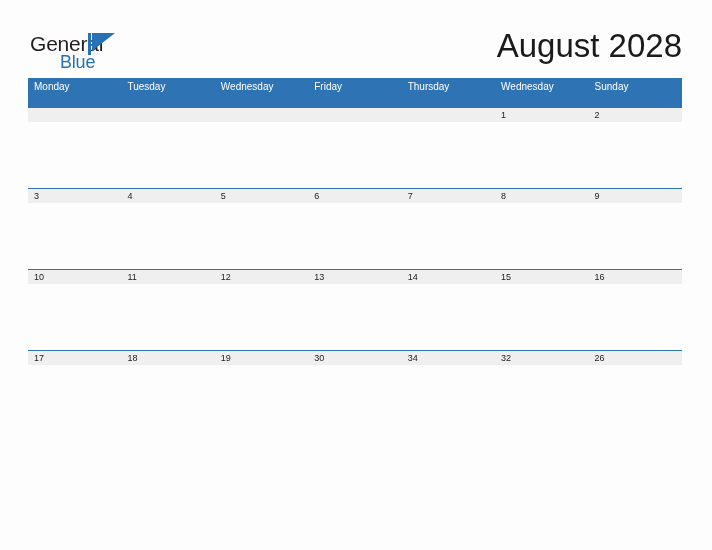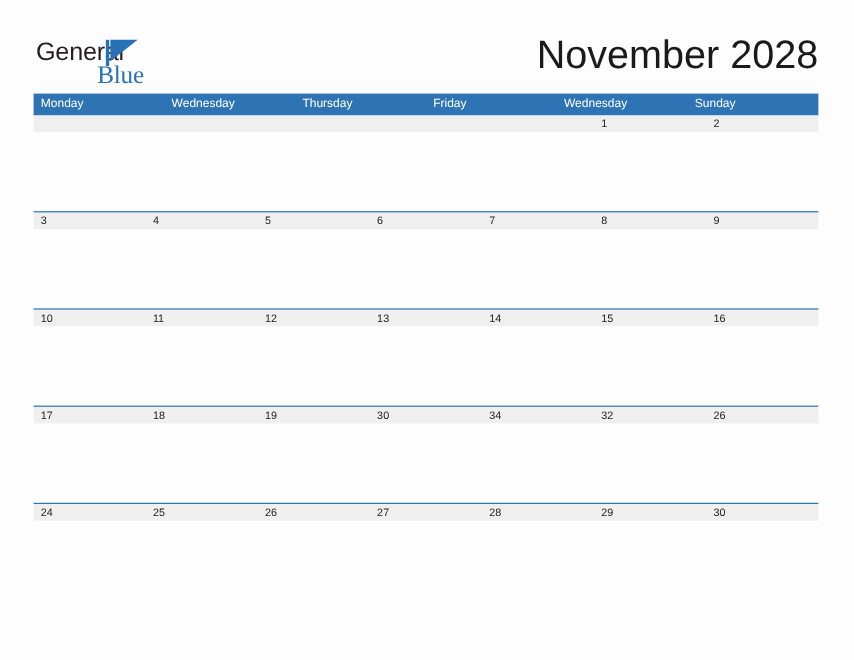--- a/index.html
+++ b/index.html
@@ -38,26 +38,25 @@
     font-size: 21px;
     color: #231f20;
     letter-spacing: -0.2px;
     line-height: 21px;
     font-family: "Liberation Sans", sans-serif;
   }
   #brand-logo .logo-word-blue {
     position: absolute;
     left: 30px;
     top: 19px;
-    font-size: 21px;
+    font-size: 18px;
     color: #2871b5;
     letter-spacing: -0.2px;
     line-height: 21px;
-    font-family: Liberation Serif, serif;
-    margin-left: 21px;
+    font-family: Liberation Sans, sans-serif;
   }
   #brand-logo .logo-mark {
     position: absolute;
     left: 58px;
     top: 0px;
     width: 30px;
     height: 22px;
   }
 
   #calendar-title {
@@ -75,21 +74,21 @@
   #calendar {
     position: absolute;
     left: 28px;
     top: 78px;
     width: 654px;
   }
 
   .weekday-header {
     display: flex;
     background: #2e74b5;
-    height: 17px;
+    height: 29px;
   }
   .weekday-cell {
     flex: 1 1 0;
     color: #ffffff;
     font-size: 10px;
     line-height: 17px;
     padding-left: 6px;
     box-sizing: border-box;
     white-space: nowrap;
     overflow: hidden;
@@ -134,30 +133,31 @@
     <span class="logo-word-general">General</span>
     <span class="logo-mark">
       <svg width="30" height="22" viewBox="0 0 30 22" xmlns="http://www.w3.org/2000/svg">
         <rect x="0" y="0" width="3" height="22" fill="#2871b5"></rect>
         <polygon points="4,0 27,0 4,18" fill="#2871b5"></polygon>
       </svg>
     </span>
     <span class="logo-word-blue">Blue</span>
   </div>
 
-  <div id="calendar-title">November 2028</div>
+  <div id="calendar-title">August 2028</div>
 </div>
 
 <div id="calendar">
 
   <div class="weekday-header">
     <div class="weekday-cell">Monday</div>
+    <div class="weekday-cell">Tuesday</div>
     <div class="weekday-cell">Wednesday</div>
+    <div class="weekday-cell">Friday</div>
     <div class="weekday-cell">Thursday</div>
-    <div class="weekday-cell">Friday</div>
     <div class="weekday-cell">Wednesday</div>
     <div class="weekday-cell">Sunday</div>
   </div>
 
   <div class="week-row">
     <div class="date-band">
       <div class="date-cell empty"></div>
       <div class="date-cell empty"></div>
       <div class="date-cell empty"></div>
       <div class="date-cell empty"></div>
@@ -201,25 +201,16 @@
       <div class="date-cell">19</div>
       <div class="date-cell">30</div>
       <div class="date-cell">34</div>
       <div class="date-cell">32</div>
       <div class="date-cell">26</div>
     </div>
     <div class="event-area"></div>
   </div>
 
   <div class="week-row">
-    <div class="date-band">
-      <div class="date-cell">24</div>
-      <div class="date-cell">25</div>
-      <div class="date-cell">26</div>
-      <div class="date-cell">27</div>
-      <div class="date-cell">28</div>
-      <div class="date-cell">29</div>
-      <div class="date-cell">30</div>
-    </div>
     <div class="event-area"></div>
   </div>
 
 </div>
 
 </body></html>

